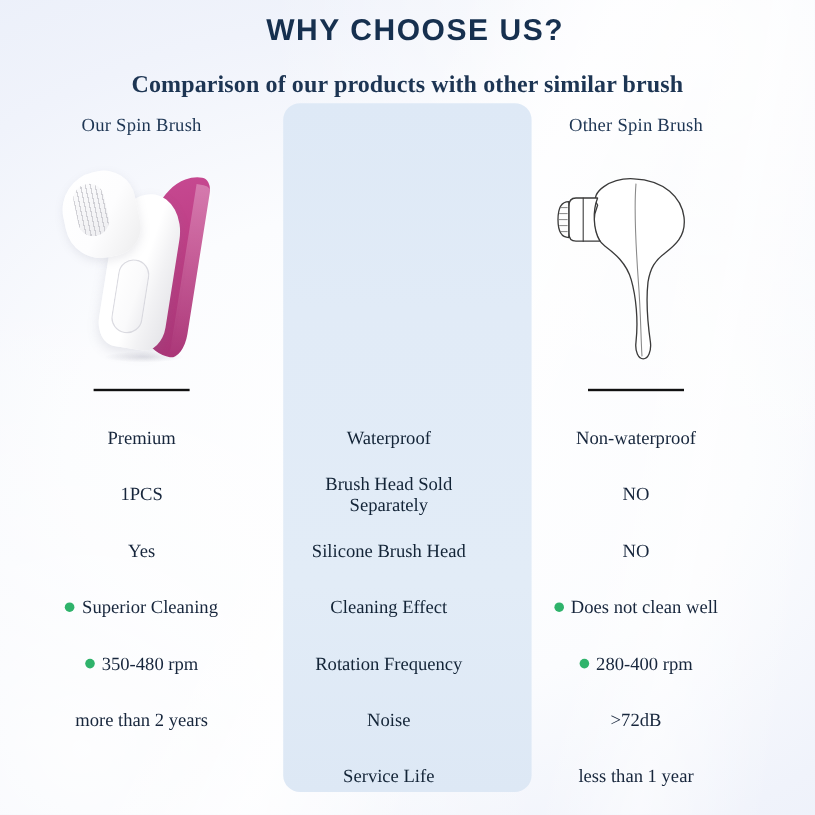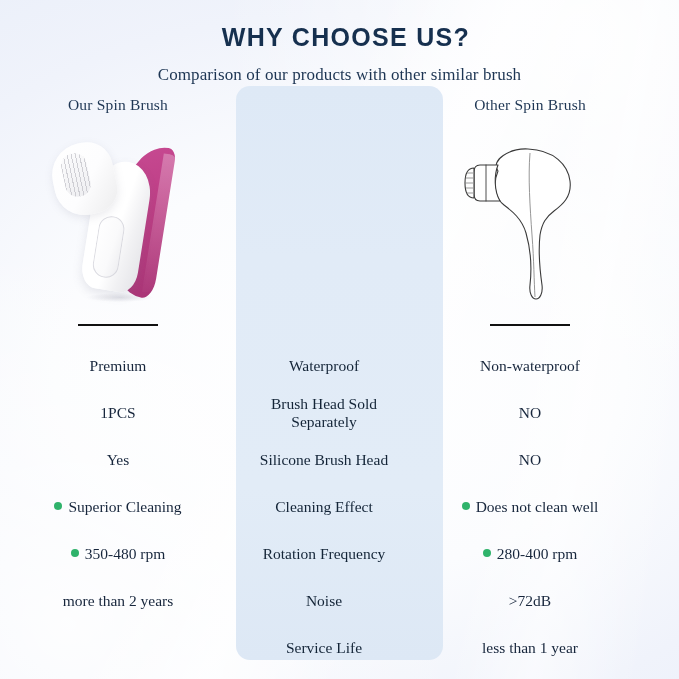--- a/index.html
+++ b/index.html
@@ -47,29 +47,30 @@
     text-align: center;
     z-index: 5;
   }
   .title {
     font-family: "Liberation Sans", "DejaVu Sans", sans-serif;
     font-size: 25px;
     font-weight: bold;
     letter-spacing: 1.3px;
     color: #16304f;
     line-height: 30px;
-    margin: 12px;
+    margin: 0;
     padding-left: 13px;
   }
   .subtitle {
-    font-size: 17px;
+    font-size: 20px;
     color: #1d3553;
     line-height: 22px;
-    margin-top: 10px;
+    margin-top: 20px;
     letter-spacing: 0.1px;
+    font-weight: bold;
   }
 
   
   .center-panel {
     position: absolute;
     left: 236px;
     top: 86px;
     width: 207px;
     height: 574px;
     background: linear-gradient(180deg, #dee9f6 0%, #e1ebf7 30%, #e2ecf7 70%, #dde8f5 100%);

